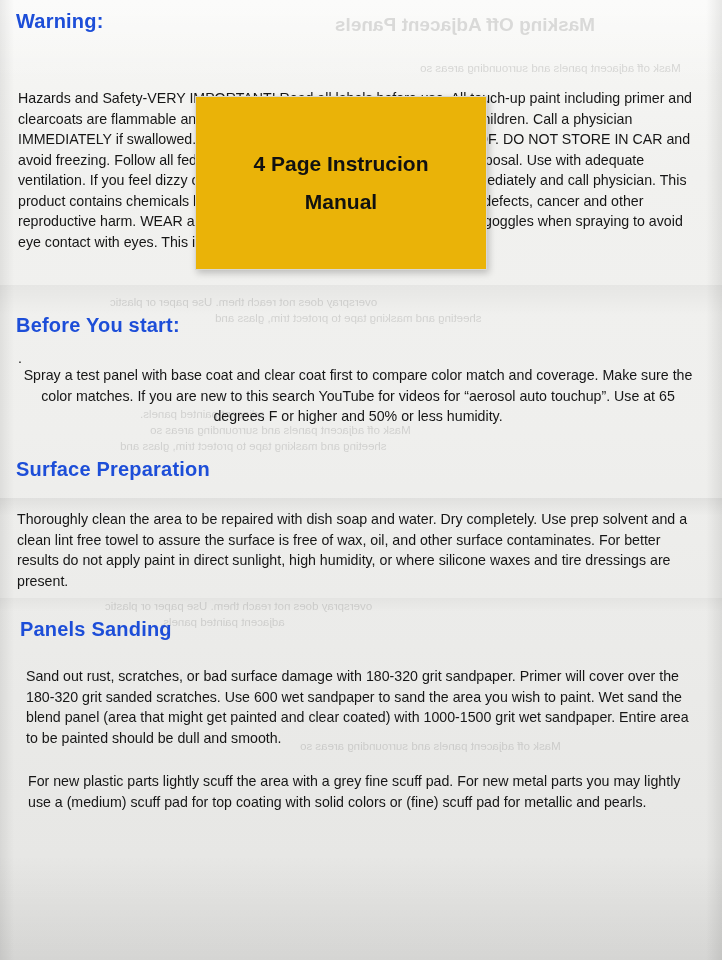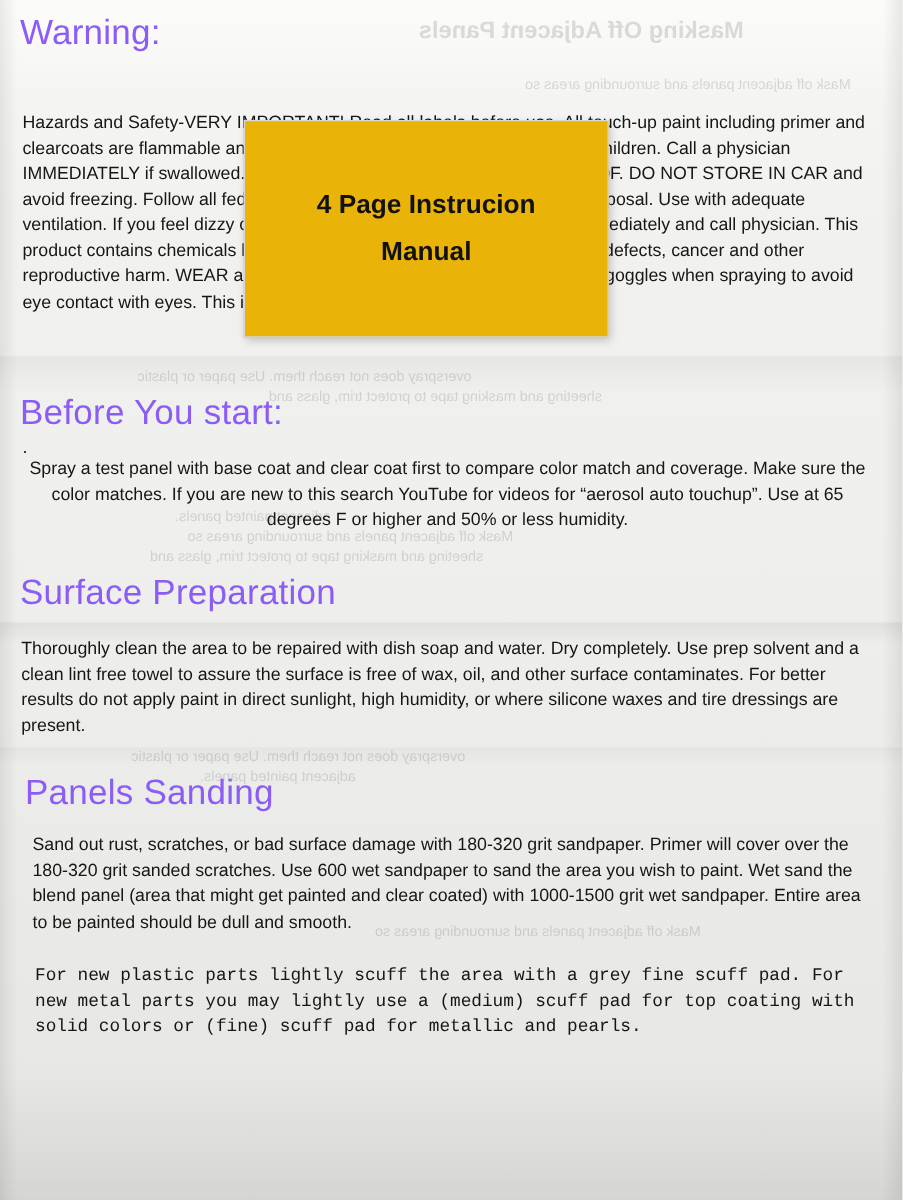--- a/index.html
+++ b/index.html
@@ -50,25 +50,25 @@
   }
   .bleed-title { font-size: 19px; font-weight: 700; }
   .bleed-line  { font-size: 11.5px; }
 
   .content {
     position: relative;
     padding: 0 18px;
   }
 
   h2.section {
-    font-size: 28px;
-    font-weight: 400;
+    font-size: 20px;
+    font-weight: 700;
     letter-spacing: 0.2px;
     margin: 0;
-    color: #8b5cf6;
+    color: #1d4ed8;
   }
 
   p.body {
     font-size: 14.2px;
     line-height: 20.5px;
     margin: 0;
     color: #161616;
   }
 
   
@@ -127,20 +127,20 @@
 
   <h2 class="section" style="position:absolute; left:16px; top:314px;">Before You start:</h2>
   <p class="body" style="position:absolute; left:18px; top:352px; width:676px; line-height:12px;">.</p>
   <p class="body" style="position:absolute; left:18px; top:365px; width:680px;text-align:center;">Spray a test panel with base coat and clear coat first to compare color match and coverage. Make sure the color matches.  If you are new to this search YouTube for videos for “aerosol auto touchup”.  Use at 65 degrees F or higher and 50% or less humidity.</p>
 
   <h2 class="section" style="position:absolute; left:16px; top:458px;text-align:center;">Surface Preparation</h2>
   <p class="body" style="position:absolute; left:17px; top:509px; width:672px;">Thoroughly clean the area to be repaired with dish soap and water.  Dry completely. Use prep solvent and a clean lint free towel to assure the surface is free of wax, oil, and other surface contaminates. For better results do not apply paint in direct sunlight, high humidity, or where silicone waxes and tire dressings are present.</p>
 
   <h2 class="section" style="position:absolute; left:20px; top:618px;">Panels Sanding</h2>
   <p class="body" style="position:absolute; left:26px; top:666px; width:666px;">Sand out rust, scratches, or bad surface damage with 180-320 grit sandpaper. Primer will cover over the 180-320 grit sanded scratches. Use 600 wet sandpaper to sand the area you wish to paint. Wet sand the blend panel (area that might get painted and clear coated) with 1000-1500 grit wet sandpaper. Entire area to be painted should be dull and smooth.</p>
-  <p class="body" style="position:absolute; left:28px; top:771px; width:664px;font-family:Liberation Mono, monospace;">For new plastic parts lightly scuff the area with a grey fine scuff pad. For new metal parts you may lightly use a (medium) scuff pad for top coating with solid colors or (fine) scuff pad for metallic and pearls.</p>
+  <p class="body" style="position:absolute; left:28px; top:771px; width:664px;">For new plastic parts lightly scuff the area with a grey fine scuff pad. For new metal parts you may lightly use a (medium) scuff pad for top coating with solid colors or (fine) scuff pad for metallic and pearls.</p>
 
 </div>
 
 <div class="label-card">
   <div class="ln">4 Page Instrucion</div>
   <div class="ln">Manual</div>
 </div>
 
 </body></html>

